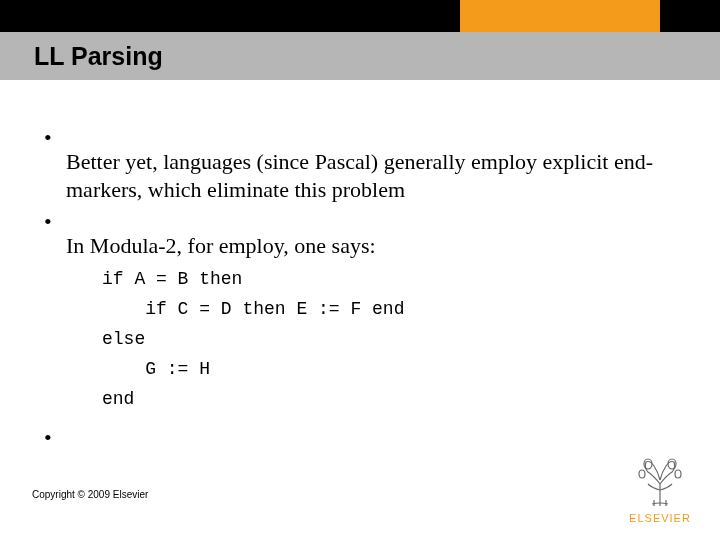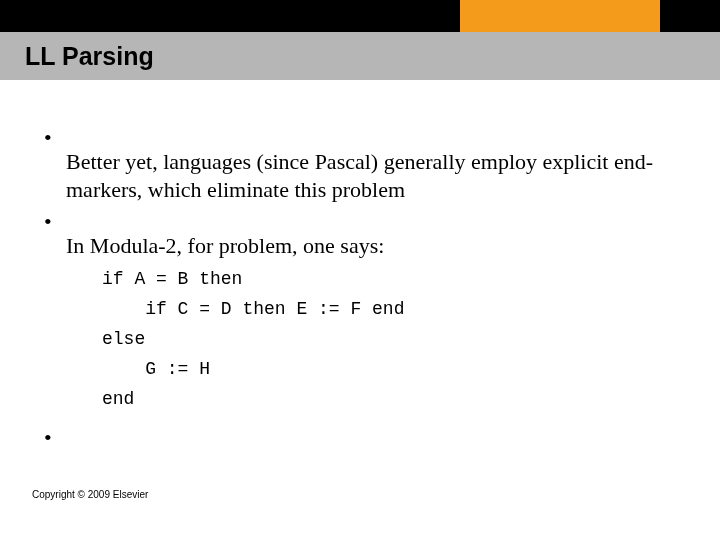--- a/index.html
+++ b/index.html
@@ -1,20 +1,20 @@
 <!DOCTYPE html>
 <html><head>
 <meta charset="utf-8">
 <style>
   * { margin: 0; padding: 0; box-sizing: border-box; }
   html, body { width: 720px; height: 540px; font-family: Georgia, 'Times New Roman', serif; background: #fff; overflow: hidden; }
   .slide { width: 720px; height: 540px; position: relative; background: #fff; }
   .top-black { position: absolute; top: 0; left: 0; width: 720px; height: 32px; background: #000; }
   .top-orange { position: absolute; top: 0; right: 60px; width: 200px; height: 44px; background: #f59b1c; }
-  .title-bar { position: absolute; top: 32px; left: 0; width: 720px; height: 48px; background: #b6b6b6; display: flex; align-items: center; padding-left: 25px; }
+  .title-bar { position: absolute; top: 32px; left: 0; width: 720px; height: 48px; background: #b6b6b6; display: flex; align-items: center; padding-left: 34px; }
   .title-bar h1 { font-family: Arial, Helvetica, sans-serif; font-weight: 900; font-size: 25px; color: #000; letter-spacing: 0px; }
   .content { position: absolute; top: 124px; left: 44px; width: 640px; }
   .bullet { display: flex; margin-bottom: 4px; }
   .bullet .dot { font-size: 22px; line-height: 28px; width: 22px; flex-shrink: 0; }
   .bullet .text { font-size: 22px; line-height: 28px; color: #000; margin-top: 24px; }
   .code-block { margin: 0 0 10px 58px; font-family: 'Courier New', Courier, monospace; font-size: 18px; line-height: 30px; white-space: pre; color: #000; }
   .copyright { position: absolute; bottom: 40px; left: 32px; font-family: Liberation Sans, sans-serif; font-size: 10px; color: #000; }
   .logo { position: absolute; bottom: 16px; right: 22px; width: 76px; text-align: center; }
   .logo svg { display: block; margin: 0 auto; }
   .logo .brand { font-family: Arial, Helvetica, sans-serif; font-size: 11px; letter-spacing: 1px; color: #f59b1c; margin-top: 2px; font-weight: 500; }
@@ -29,29 +29,48 @@
     <h1>LL Parsing</h1>
   </div>
 
   <div class="content">
     <div class="bullet">
       <div class="dot">•</div>
       <div class="text">Better yet, languages (since Pascal) generally employ explicit end-markers, which eliminate this problem</div>
     </div>
     <div class="bullet">
       <div class="dot">•</div>
-      <div class="text">In Modula-2, for problem, one says:</div>
+      <div class="text">In Modula-2, for employ, one says:</div>
     </div>
 
     <div class="code-block">if A = B then
     if C = D then E := F end
 else
     G := H
 end</div>
 
     <div class="bullet">
       <div class="dot">•</div>
     </div>
   </div>
 
   <div class="copyright">Copyright © 2009 Elsevier</div>
 
+  <div class="logo">
+    <svg width="52" height="56" viewBox="0 0 52 56">
+      <g fill="none" stroke="#6b6b6b" stroke-width="1.2">
+        <path d="M26 52 L26 30"></path>
+        <path d="M26 30 Q20 22 14 18 Q10 14 12 8 Q16 6 20 12 Q24 18 26 26"></path>
+        <path d="M26 30 Q32 22 38 18 Q42 14 40 8 Q36 6 32 12 Q28 18 26 26"></path>
+        <path d="M26 36 Q18 34 14 30"></path>
+        <path d="M26 36 Q34 34 38 30"></path>
+        <ellipse cx="14" cy="10" rx="4" ry="5"></ellipse>
+        <ellipse cx="38" cy="10" rx="4" ry="5"></ellipse>
+        <ellipse cx="8" cy="20" rx="3" ry="4"></ellipse>
+        <ellipse cx="44" cy="20" rx="3" ry="4"></ellipse>
+        <path d="M18 50 Q26 48 34 50"></path>
+        <path d="M20 46 L20 52"></path>
+        <path d="M32 46 L32 52"></path>
+      </g>
+    </svg>
+    <div class="brand">ELSEVIER</div>
+  </div>
 </div>
 
 </body></html>

